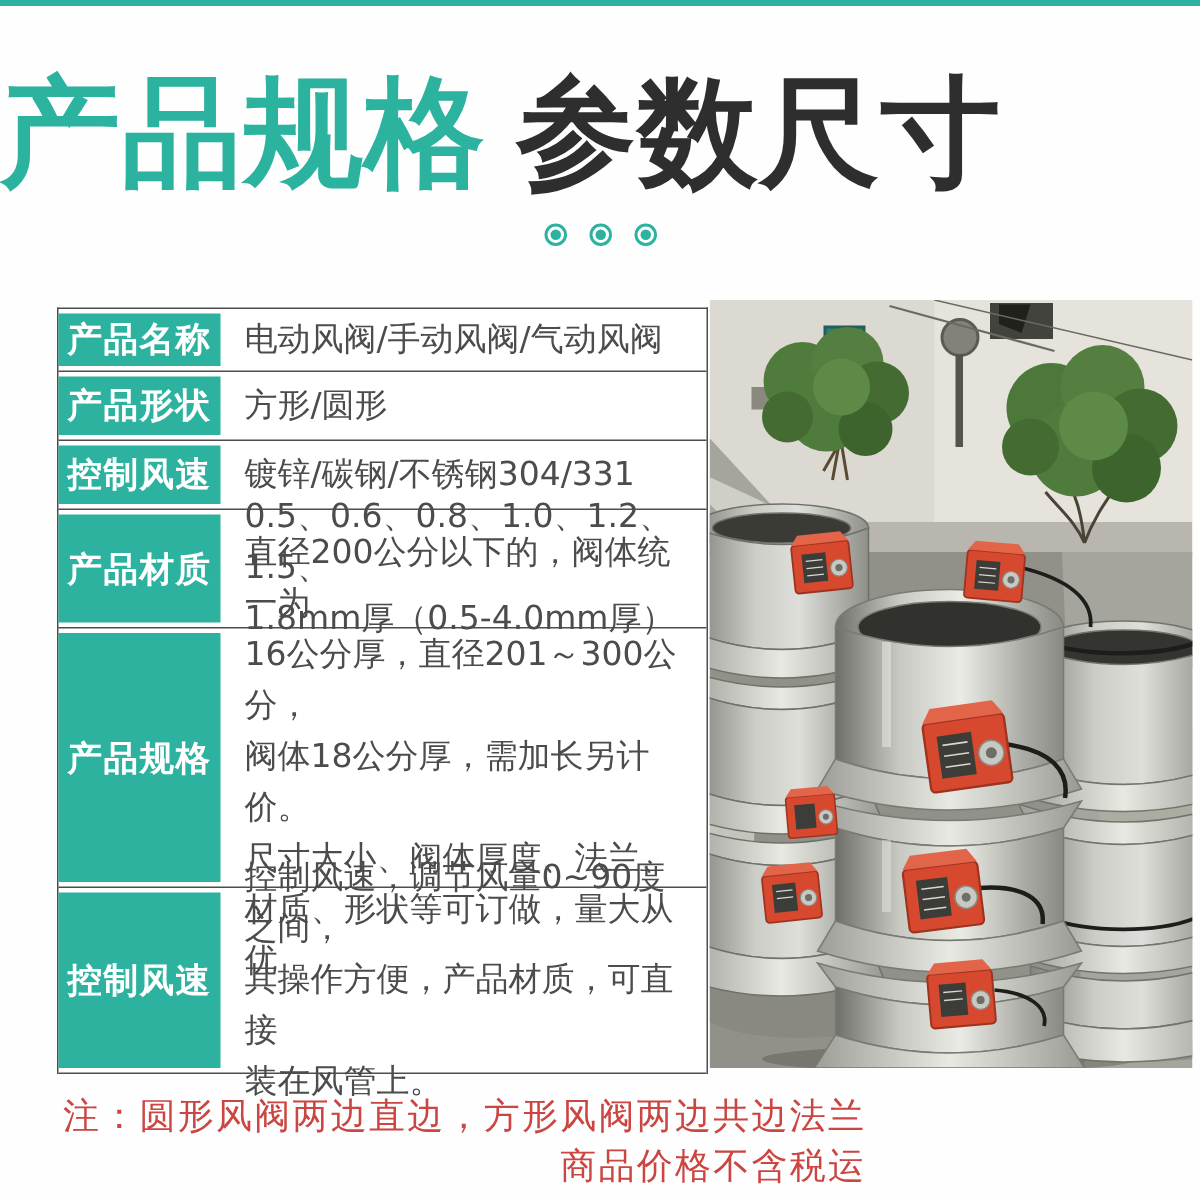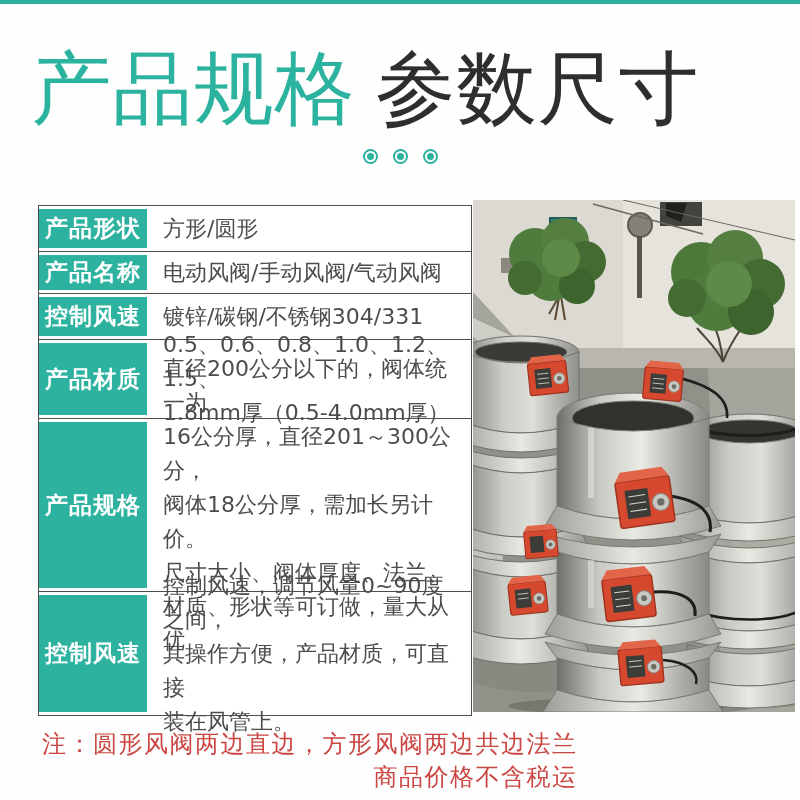--- a/index.html
+++ b/index.html
@@ -2,22 +2,22 @@
 <html><head>
 <meta charset="utf-8">
 <style>
   * { margin:0; padding:0; box-sizing:border-box; }
   html,body { width:800px; height:800px; background:#fefefe; overflow:hidden;
               font-family:"DejaVu Sans","Liberation Sans",sans-serif; }
   .page { position:relative; width:800px; height:800px; }
 
   .top-bar { position:absolute; left:0; top:0; width:800px; height:4px; background:#2eb2a0; }
 
-  .header { position:absolute; left:0; top:46px; width:731px; text-align:center;
-            font-size:80px; font-weight:400; letter-spacing:1px; line-height:1.08; white-space:nowrap; }
+  .header { position:absolute; left:0; top:46px; width:731px; 
+            font-size:80px; font-weight:700; letter-spacing:1px; line-height:1.08; white-space:nowrap; }
   .header .hl   { color:#2bb39f; margin-right:20px; }
   .header .rest { color:#2e2e2e; }
 
   .dots { position:absolute; left:0; top:149px; width:800px; display:flex; justify-content:center; gap:15px; }
   .dot  { width:15px; height:15px; border:2px solid #2eb2a0; border-radius:50%;
           display:flex; align-items:center; justify-content:center; background:#fff; }
   .dot::after { content:""; width:7px; height:7px; border-radius:50%; background:#2eb2a0; }
 
   .spec-table { position:absolute; left:38px; top:205px; width:434px;
                 border:1px solid #4d4d4d; border-bottom:none; background:#fff; }
@@ -47,27 +47,27 @@
     <span class="hl">产品规格</span><span class="rest">参数尺寸</span>
   </div>
 
   <div class="dots">
     <span class="dot"></span>
     <span class="dot"></span>
     <span class="dot"></span>
   </div>
 
   <div class="spec-table">
+    <div class="row r1">
+      <div class="label">产品名称</div>
+      <div class="value">电动风阀/手动风阀/气动风阀</div>
+    </div>
     <div class="row r2">
       <div class="label">产品形状</div>
       <div class="value">方形/圆形</div>
-    </div>
-    <div class="row r1">
-      <div class="label">产品名称</div>
-      <div class="value">电动风阀/手动风阀/气动风阀</div>
     </div>
     <div class="row r3">
       <div class="label">控制风速</div>
       <div class="value">镀锌/碳钢/不锈钢304/331</div>
     </div>
     <div class="row r4">
       <div class="label">产品材质</div>
       <div class="value">0.5、0.6、0.8、1.0、1.2、1.5、
 1.8mm厚（0.5-4.0mm厚）</div>
     </div>

